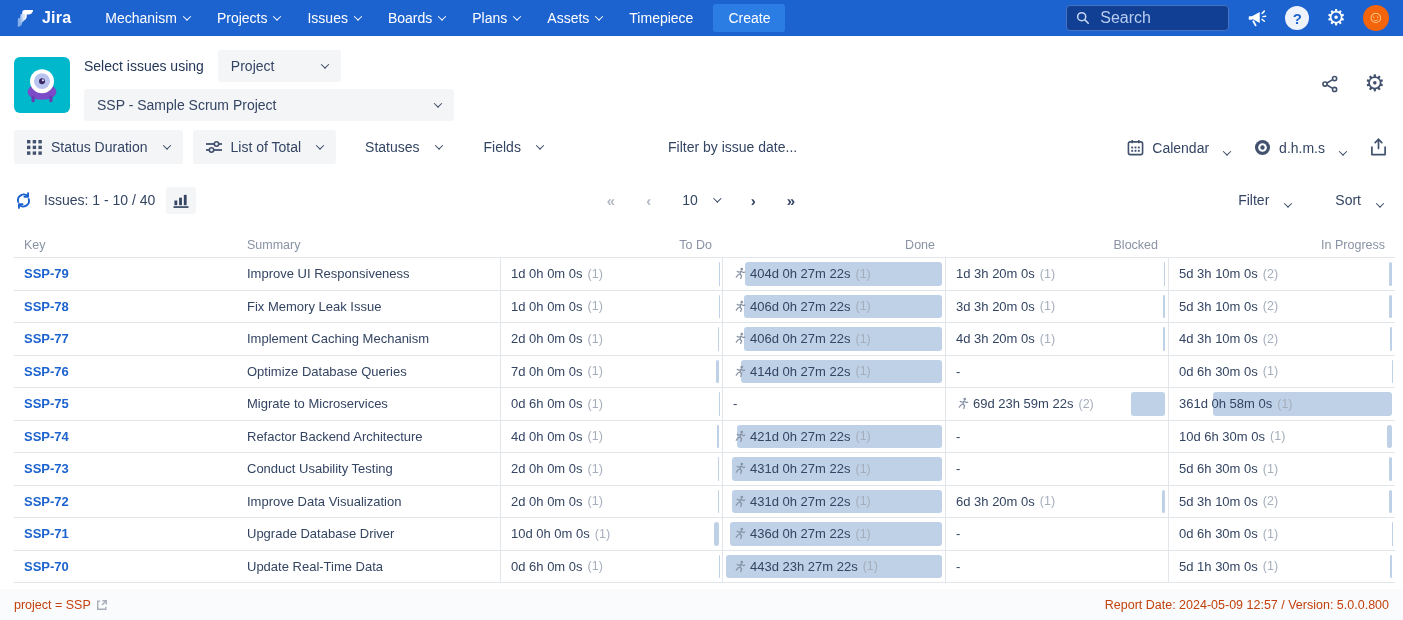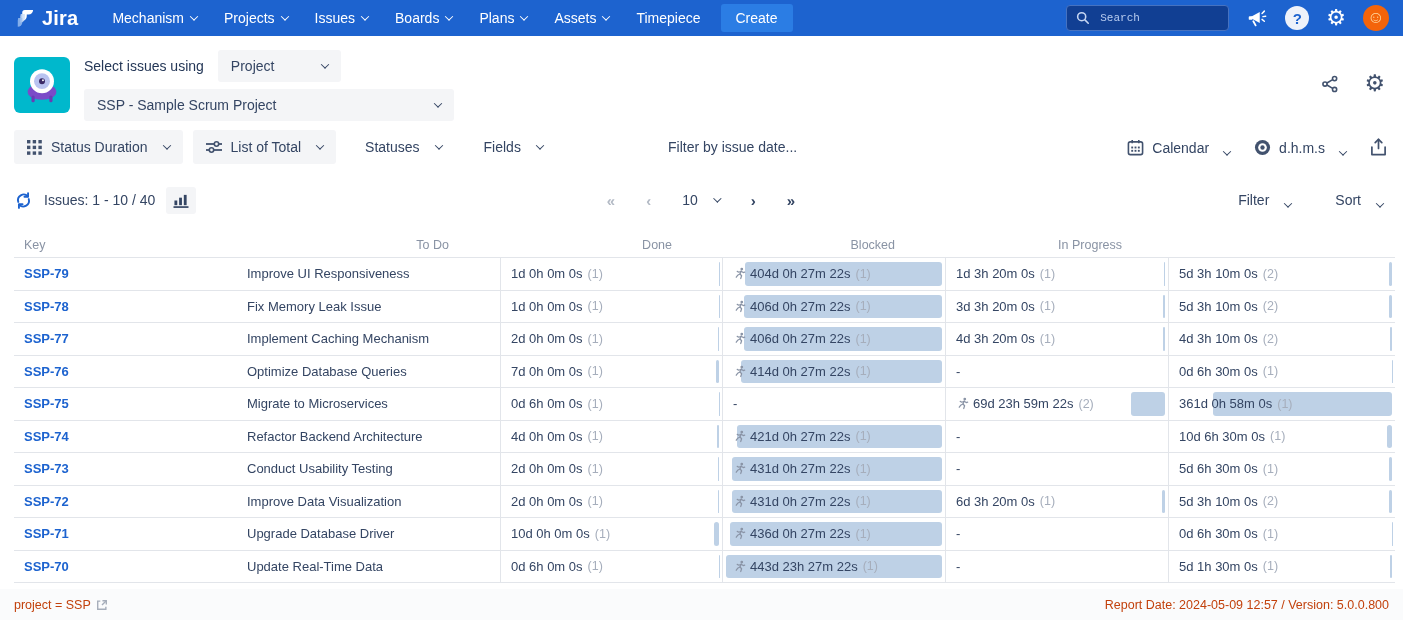--- a/index.html
+++ b/index.html
@@ -5,31 +5,31 @@
   * { box-sizing: border-box; }
   html,body { margin:0; padding:0; }
   body {
     width:1403px; height:620px; overflow:hidden;
     font-family:"Liberation Sans", sans-serif;
     background:#ffffff; color:#344563;
   }
   
   .navbar { display:flex; align-items:center; height:36px; background:#1d63cf; padding:0 14px; color:#fff; }
   .logo { display:flex; align-items:center; gap:7px; margin-right:34px; }
-  .logo-text { font-size:20px; font-weight:700; letter-spacing:.2px; }
+  .logo-text { font-size:16px; font-weight:700; letter-spacing:.2px; }
   .primary-nav { display:flex; align-items:center; gap:27px; font-size:14px; }
   .nav-item { display:flex; align-items:center; cursor:pointer; white-space:nowrap; }
   .chev { width:6px; height:6px; border-right:1.7px solid currentColor; border-bottom:1.7px solid currentColor;
           display:inline-block; transform:rotate(45deg) translate(-1px,-1px); margin-left:7px; }
   .create-btn { margin-left:20px; background:#2b7de4; color:#fff; border:none; border-radius:3px;
                 padding:6px 15px; font-size:14px; font-family:inherit; cursor:pointer; }
   .nav-right { margin-left:auto; display:flex; align-items:center; gap:17px; }
   .search-box { display:flex; align-items:center; gap:8px; width:163px; height:26px;
                 background:#113f93; border:1px solid #4672c0; border-radius:4px; padding:0 9px; }
-  .search-box input { background:transparent; border:none; outline:none; color:#f9a8d4; font-size:11px; width:110px; font-family:Liberation Mono, monospace; }
+  .search-box input { background:transparent; border:none; outline:none; color:#f9a8d4; font-size:16px; width:110px; font-family:Liberation Sans, sans-serif; }
   .search-box input::placeholder { color:#b9cdf0; }
   .help-circle { width:24px; height:24px; border-radius:50%; background:#eef2fa; color:#1d63cf;
                  font-weight:700; font-size:15px; display:flex; align-items:center; justify-content:center; cursor:pointer; }
   .gear-white { font-size:22px; color:#fff; line-height:1; cursor:pointer; }
   .avatar { width:26px; height:26px; border-radius:50%; background:#f4640a; color:#ffd9a0; font-size:17px;
             display:flex; align-items:center; justify-content:center; cursor:pointer; }
   
   .app-header { position:relative; height:92px; background:#fff; }
   .app-icon { position:absolute; left:14px; top:21px; width:56px; height:56px; border-radius:6px;
               background:#00b8cc; display:flex; align-items:center; justify-content:center; cursor:pointer; }
@@ -314,20 +314,21 @@
     <div class="tb-group">
       <span>Sort</span>
       <span class="chev"></span>
     </div>
   </div>
 </div>
 
 <div class="table">
   <div class="thead">
     <div class="c th col-key">Key</div>
+    <div class="c th col-summary">Summary</div>
     <div class="c th num col-todo">To Do</div>
     <div class="c th num col-done">Done</div>
     <div class="c th num col-blocked">Blocked</div>
     <div class="c th num col-inprog">In Progress</div>
   </div>
   <div id="tbody">
       <div class="trow">
      <div class="c col-key"><a class="key-link">SSP-79</a></div>
      <div class="c col-summary cell-summary">Improve UI Responsiveness</div>
      <div class="c dur col-todo">

